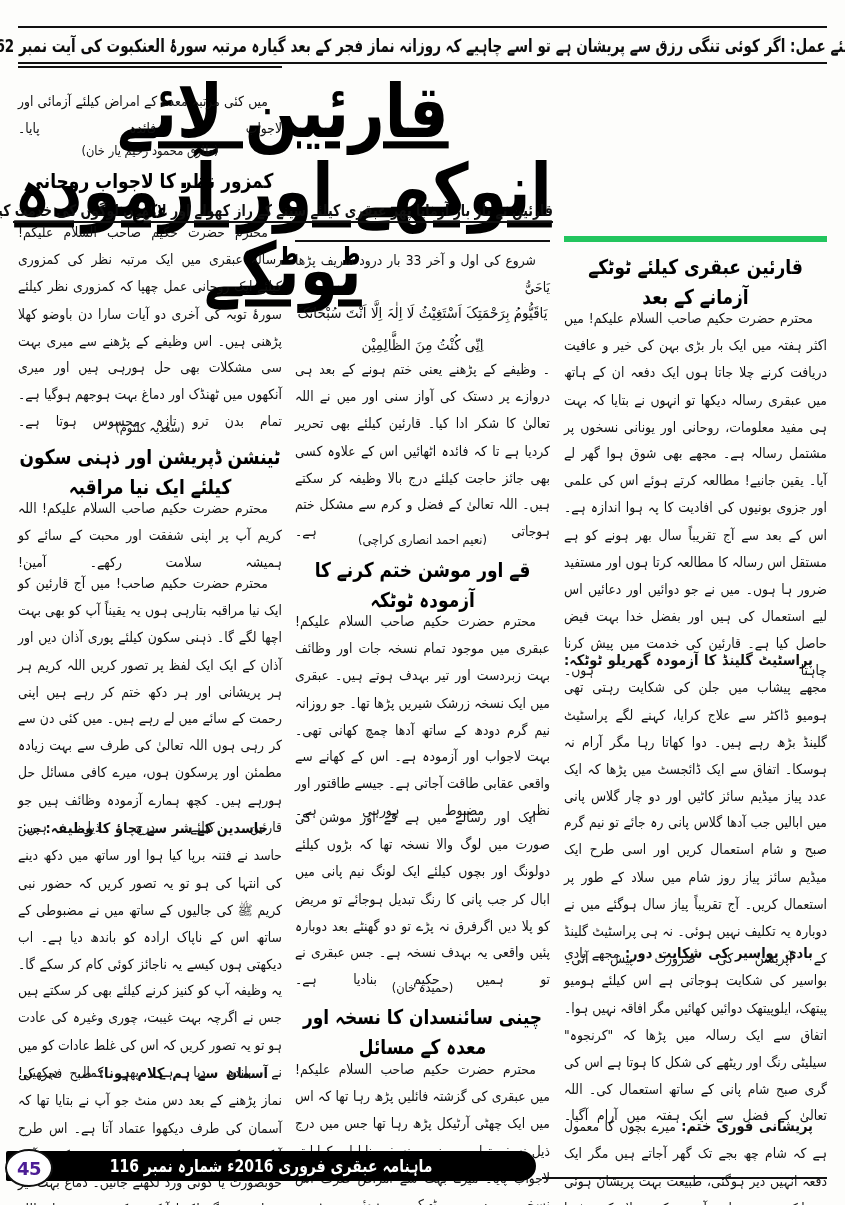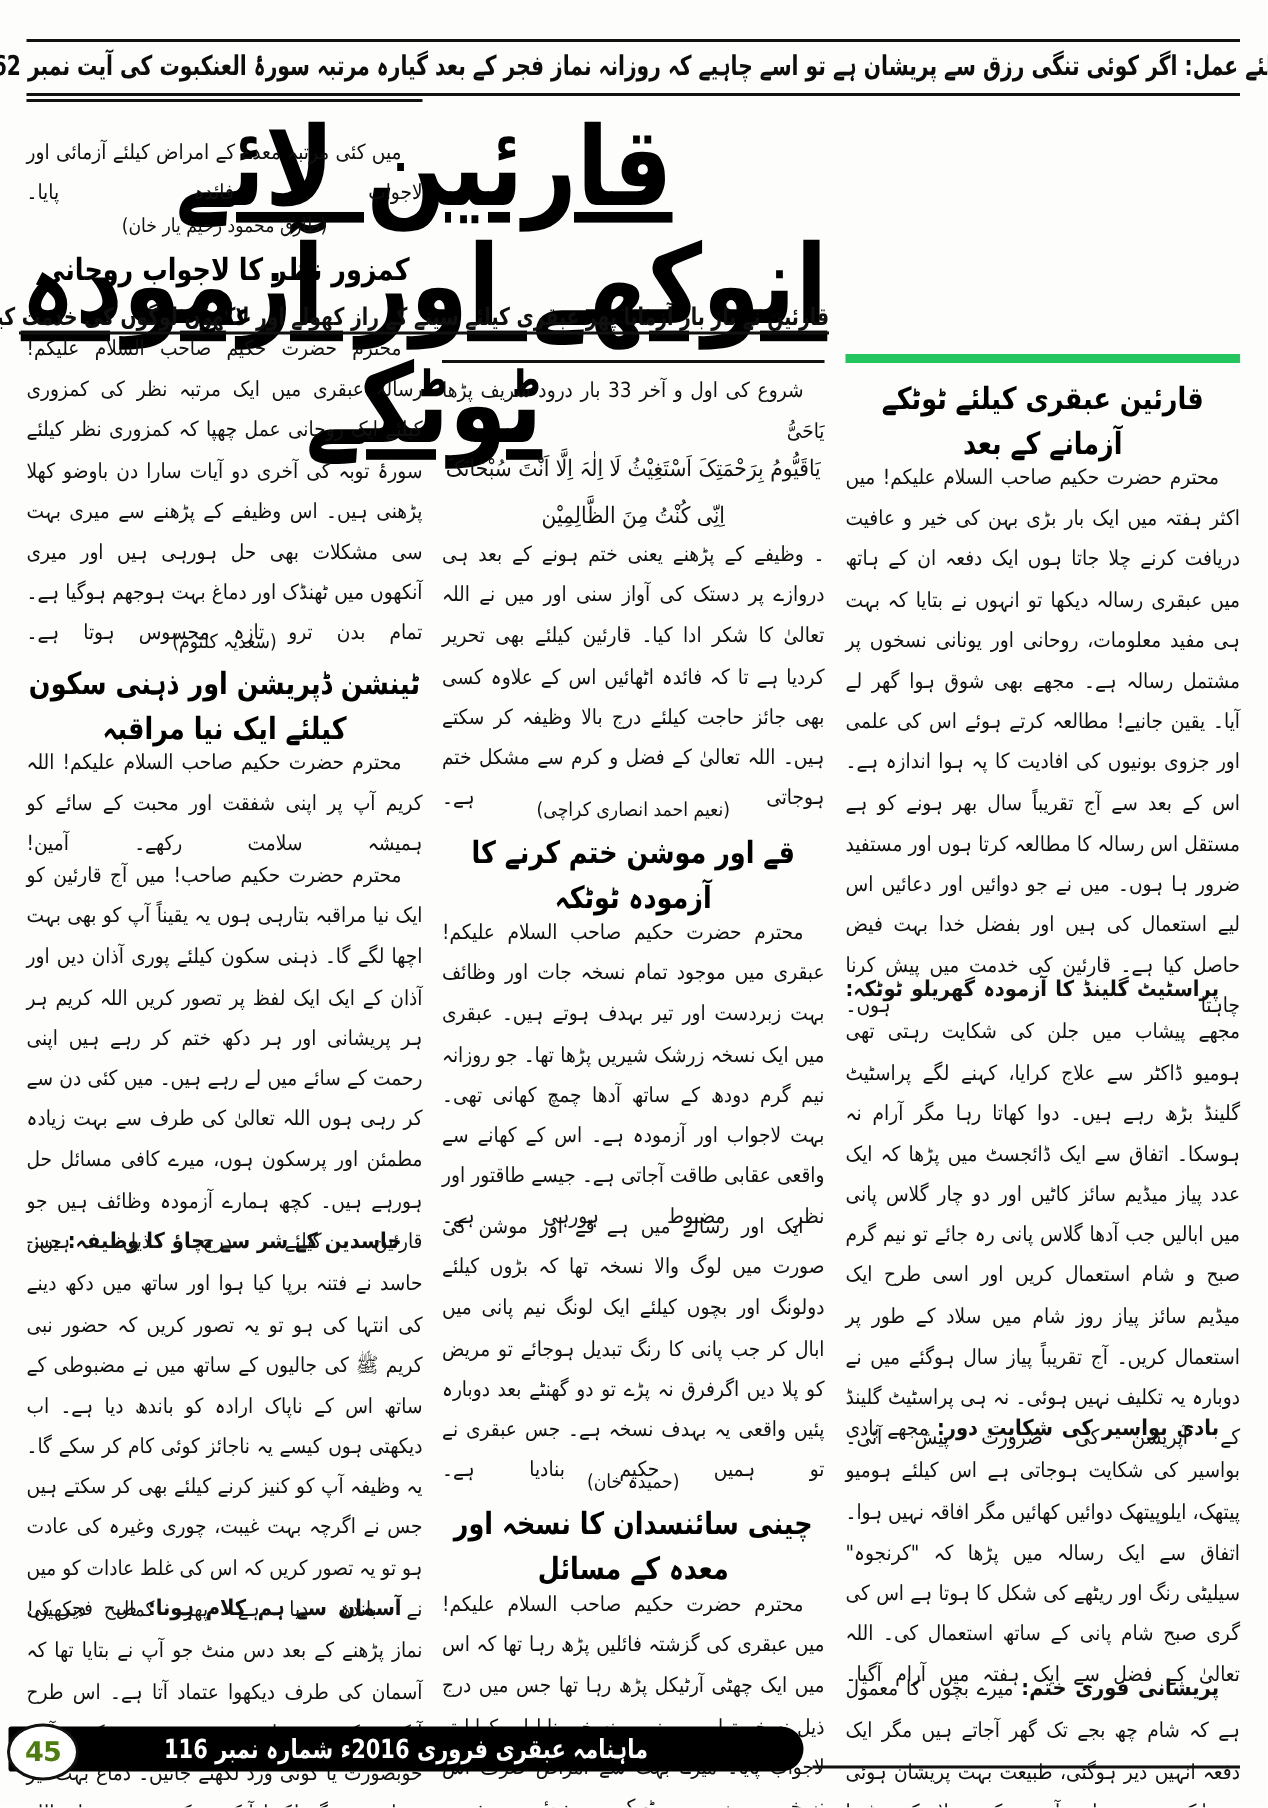--- a/index.html
+++ b/index.html
@@ -189,21 +189,21 @@
     border-radius: 50%;
     background: #fff;
     display: flex;
     align-items: center;
     justify-content: center;
     z-index: 5;
   }
   .page-num span {
     font-size: 18px;
     font-weight: 700;
-    color: #4d7c0f;
+    color: #4c1d95;
     letter-spacing: -0.5px;
   }
   .footer-rule {
     position: absolute;
     bottom: 26px;
     right: 18px;
     width: 285px;
     border-bottom: 2.5px solid #111;
   }
 </style>

